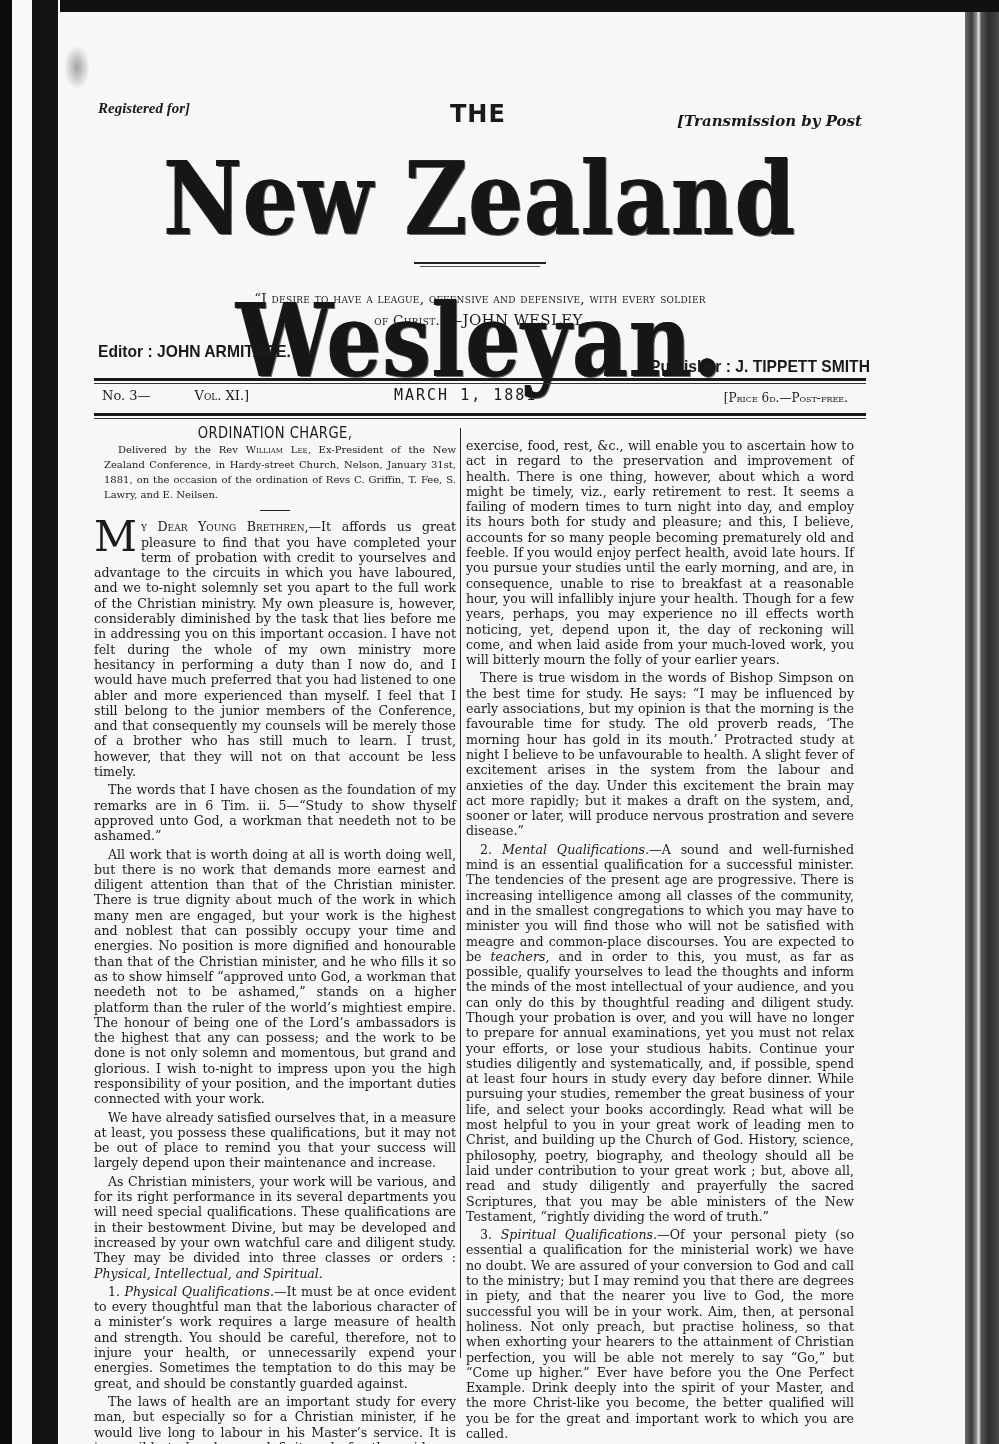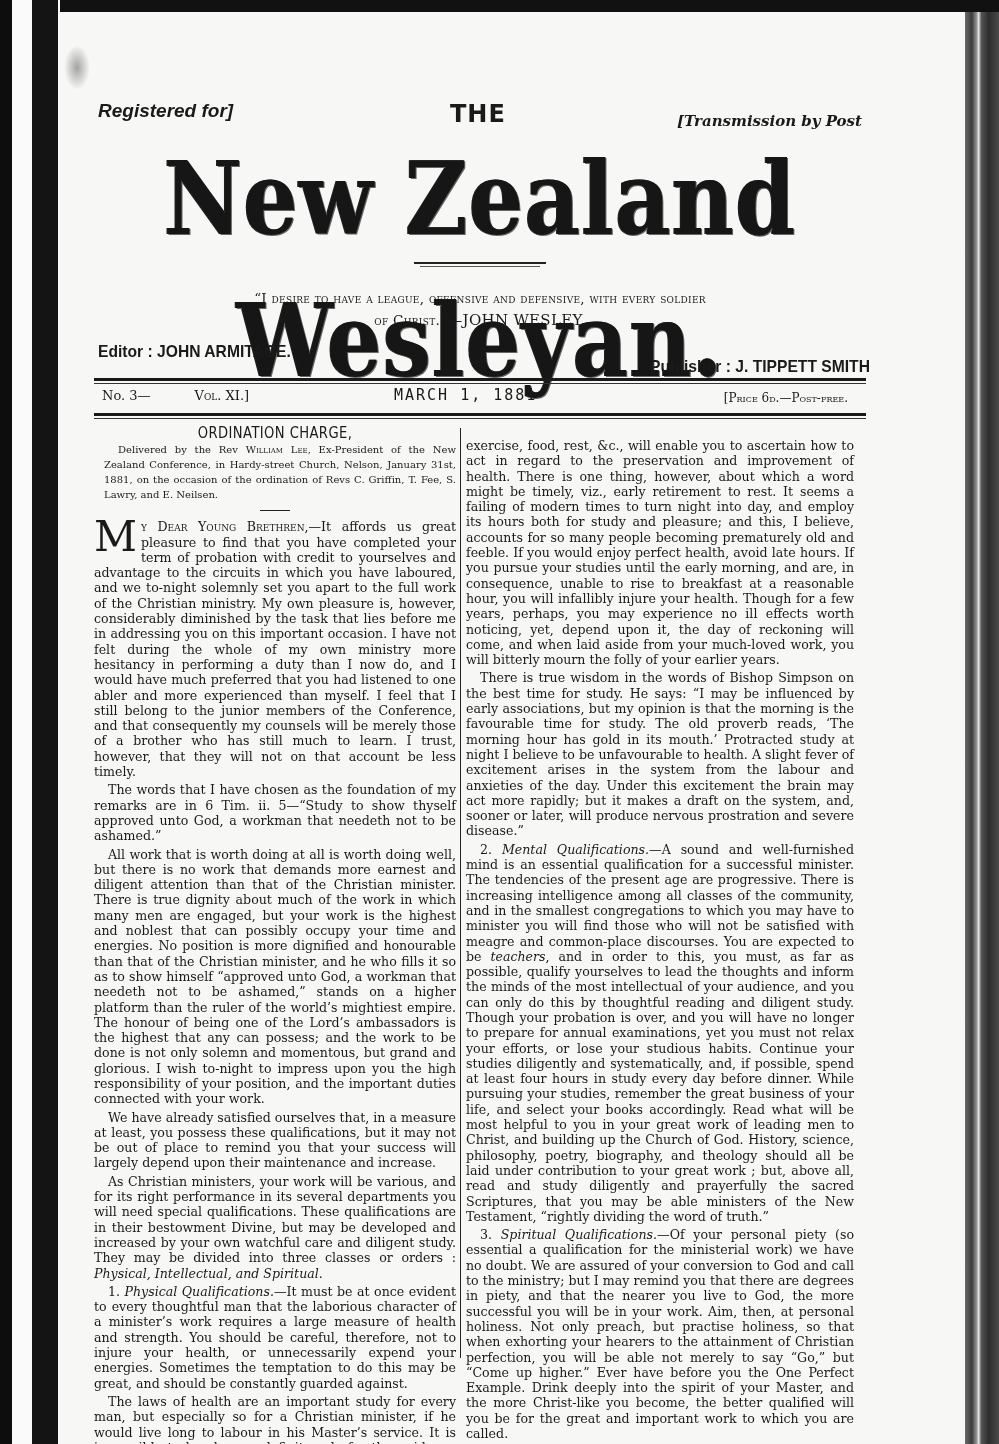--- a/index.html
+++ b/index.html
@@ -15,22 +15,22 @@
   .scan-left .bar1 { position: absolute; left: 0; top: 0; width: 12px; height: 1444px; background: #0d0d0d; }
   .scan-left .bar2 { position: absolute; left: 32px; top: 0; width: 26px; height: 1444px; background: #141414; }
   .scan-right { position: absolute; left: 965px; top: 12px; width: 34px; height: 1432px;
     background: linear-gradient(90deg, #6a6a6a 0%, #3c3c3c 20%, #9a9a9a 35%, #e8e8e8 40%, #555 48%, #2d2d2d 70%, #4a4a4a 100%); }
   .smudge { position: absolute; left: 64px; top: 45px; width: 26px; height: 45px; border-radius: 50%;
     background: radial-gradient(ellipse, rgba(60,60,60,0.45), rgba(255,255,255,0) 70%); }
 
   .page { position: absolute; left: 94px; top: 0; width: 772px; height: 1444px; }
 
   
-  .reg-left { position: absolute; left: 4px; top: 100px; font-size: 19px; font-style: italic; font-weight: bold;
-    font-family: Liberation Sans, sans-serif; }
+  .reg-left { position: absolute; left: 4px; top: 100px; font-size: 15px; font-style: italic; font-weight: bold;
+    font-family: Liberation Serif, serif; }
   .the { position: absolute; left: 356px; top: 100px; font-size: 24px; font-weight: bold;
     font-family: "DejaVu Sans", sans-serif; letter-spacing: 1px; }
   .reg-right { position: absolute; right: 4px; top: 112px; font-size: 15px; font-style: italic; font-weight: bold; }
   .title { position: absolute; left: 0; top: 128px; width: 772px; text-align: center;
     font-family: "DejaVu Serif", serif; font-size: 86px; font-weight: bold; line-height: 120px;
     letter-spacing: 1px; color: #161616;
     text-shadow: 1px 1px 0 #666, -1px 0 0 #222; transform: scaleY(1.18); transform-origin: top; }
   .title-rule { position: absolute; left: 320px; top: 262px; width: 132px; height: 2px; background: #222; }
   .title-rule2 { position: absolute; left: 326px; top: 266px; width: 120px; height: 1px; background: #555; }
 

